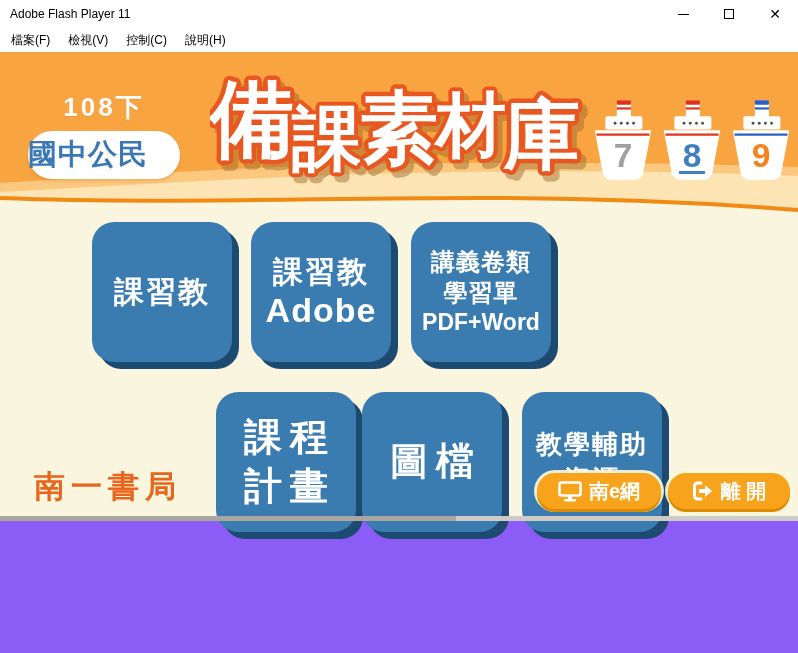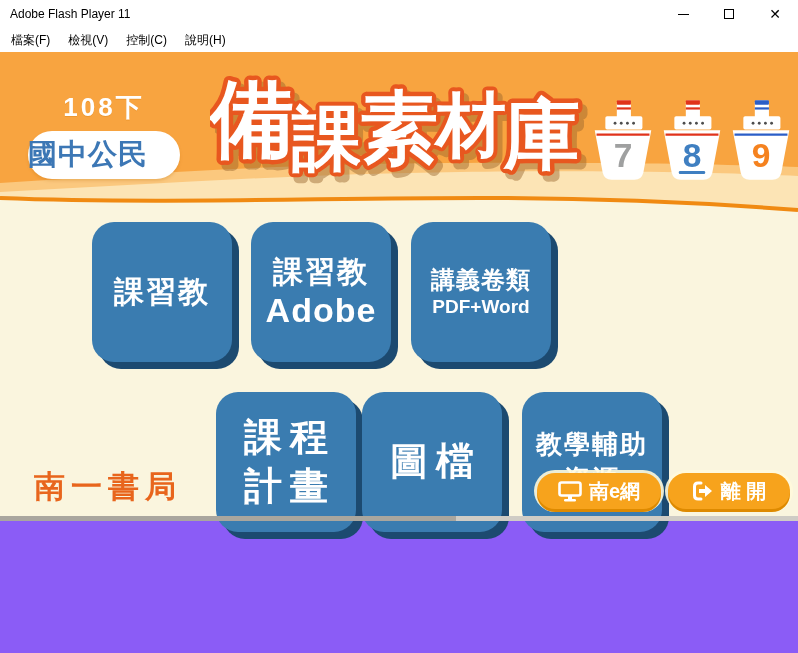--- a/index.html
+++ b/index.html
@@ -37,21 +37,21 @@
   .ship { width:60px; height:84px; cursor:pointer; }
   .ship text { font-family:"Liberation Sans", sans-serif; font-weight:bold; }
 
   
   .main-btn { position:absolute; width:140px; height:140px; background:#3A7CB0; border-radius:22px;
               box-shadow:7px 7px 0 #1C4A70; display:flex; flex-direction:column; align-items:center; justify-content:center;
               color:#ffffff; font-weight:bold; cursor:pointer; }
   .main-btn .ln-lg   { font-size:30px; letter-spacing:2px; line-height:1.25; }
   .main-btn .ln-latin{ font-size:34px; letter-spacing:1px; line-height:1.2; }
   .main-btn .ln-md   { font-size:24px; letter-spacing:1px; line-height:1.3; }
-  .main-btn .ln-sm   { font-size:19px; line-height:1.3; }
+  .main-btn .ln-sm   { font-size:23px; line-height:1.3; }
   .main-btn .ln-xl   { font-size:38px; letter-spacing:8px; line-height:1.3; text-indent:8px; }
   .main-btn .ln-big  { font-size:26px; letter-spacing:2px; line-height:1.35; }
 
   .btn-r1 { top:170px; } .btn-r2 { top:340px; }
   .btn-c1 { left:92px; }  .btn-c2 { left:251px; } .btn-c3 { left:411px; }
   .btn-c4 { left:216px; } .btn-c5 { left:362px; } .btn-c6 { left:522px; }
 
   
   .publisher { position:absolute; left:26px; bottom:13px; font-family:"Liberation Serif", serif; font-size:31px; font-weight:bold; color:#E8651C; letter-spacing:6px;margin-left:8px; }
   .footer-btn { position:absolute; bottom:12px; height:36px; background:#F7A31C; border-radius:20px;
@@ -174,20 +174,21 @@
 
     <div class="main-btn btn-r1 btn-c1">
       <span class="ln-lg">課習教</span>
     </div>
     <div class="main-btn btn-r1 btn-c2">
       <span class="ln-lg">課習教</span>
       <span class="ln-latin">Adobe</span>
     </div>
     <div class="main-btn btn-r1 btn-c3">
       <span class="ln-md">講義卷類</span>
+      <span class="ln-md">學習單</span>
       <span class="ln-sm">PDF+Word</span>
     </div>
 
     <div class="main-btn btn-r2 btn-c4">
       <span class="ln-xl">課程</span>
       <span class="ln-xl">計畫</span>
     </div>
     <div class="main-btn btn-r2 btn-c5">
       <span class="ln-xl">圖檔</span>
     </div>

